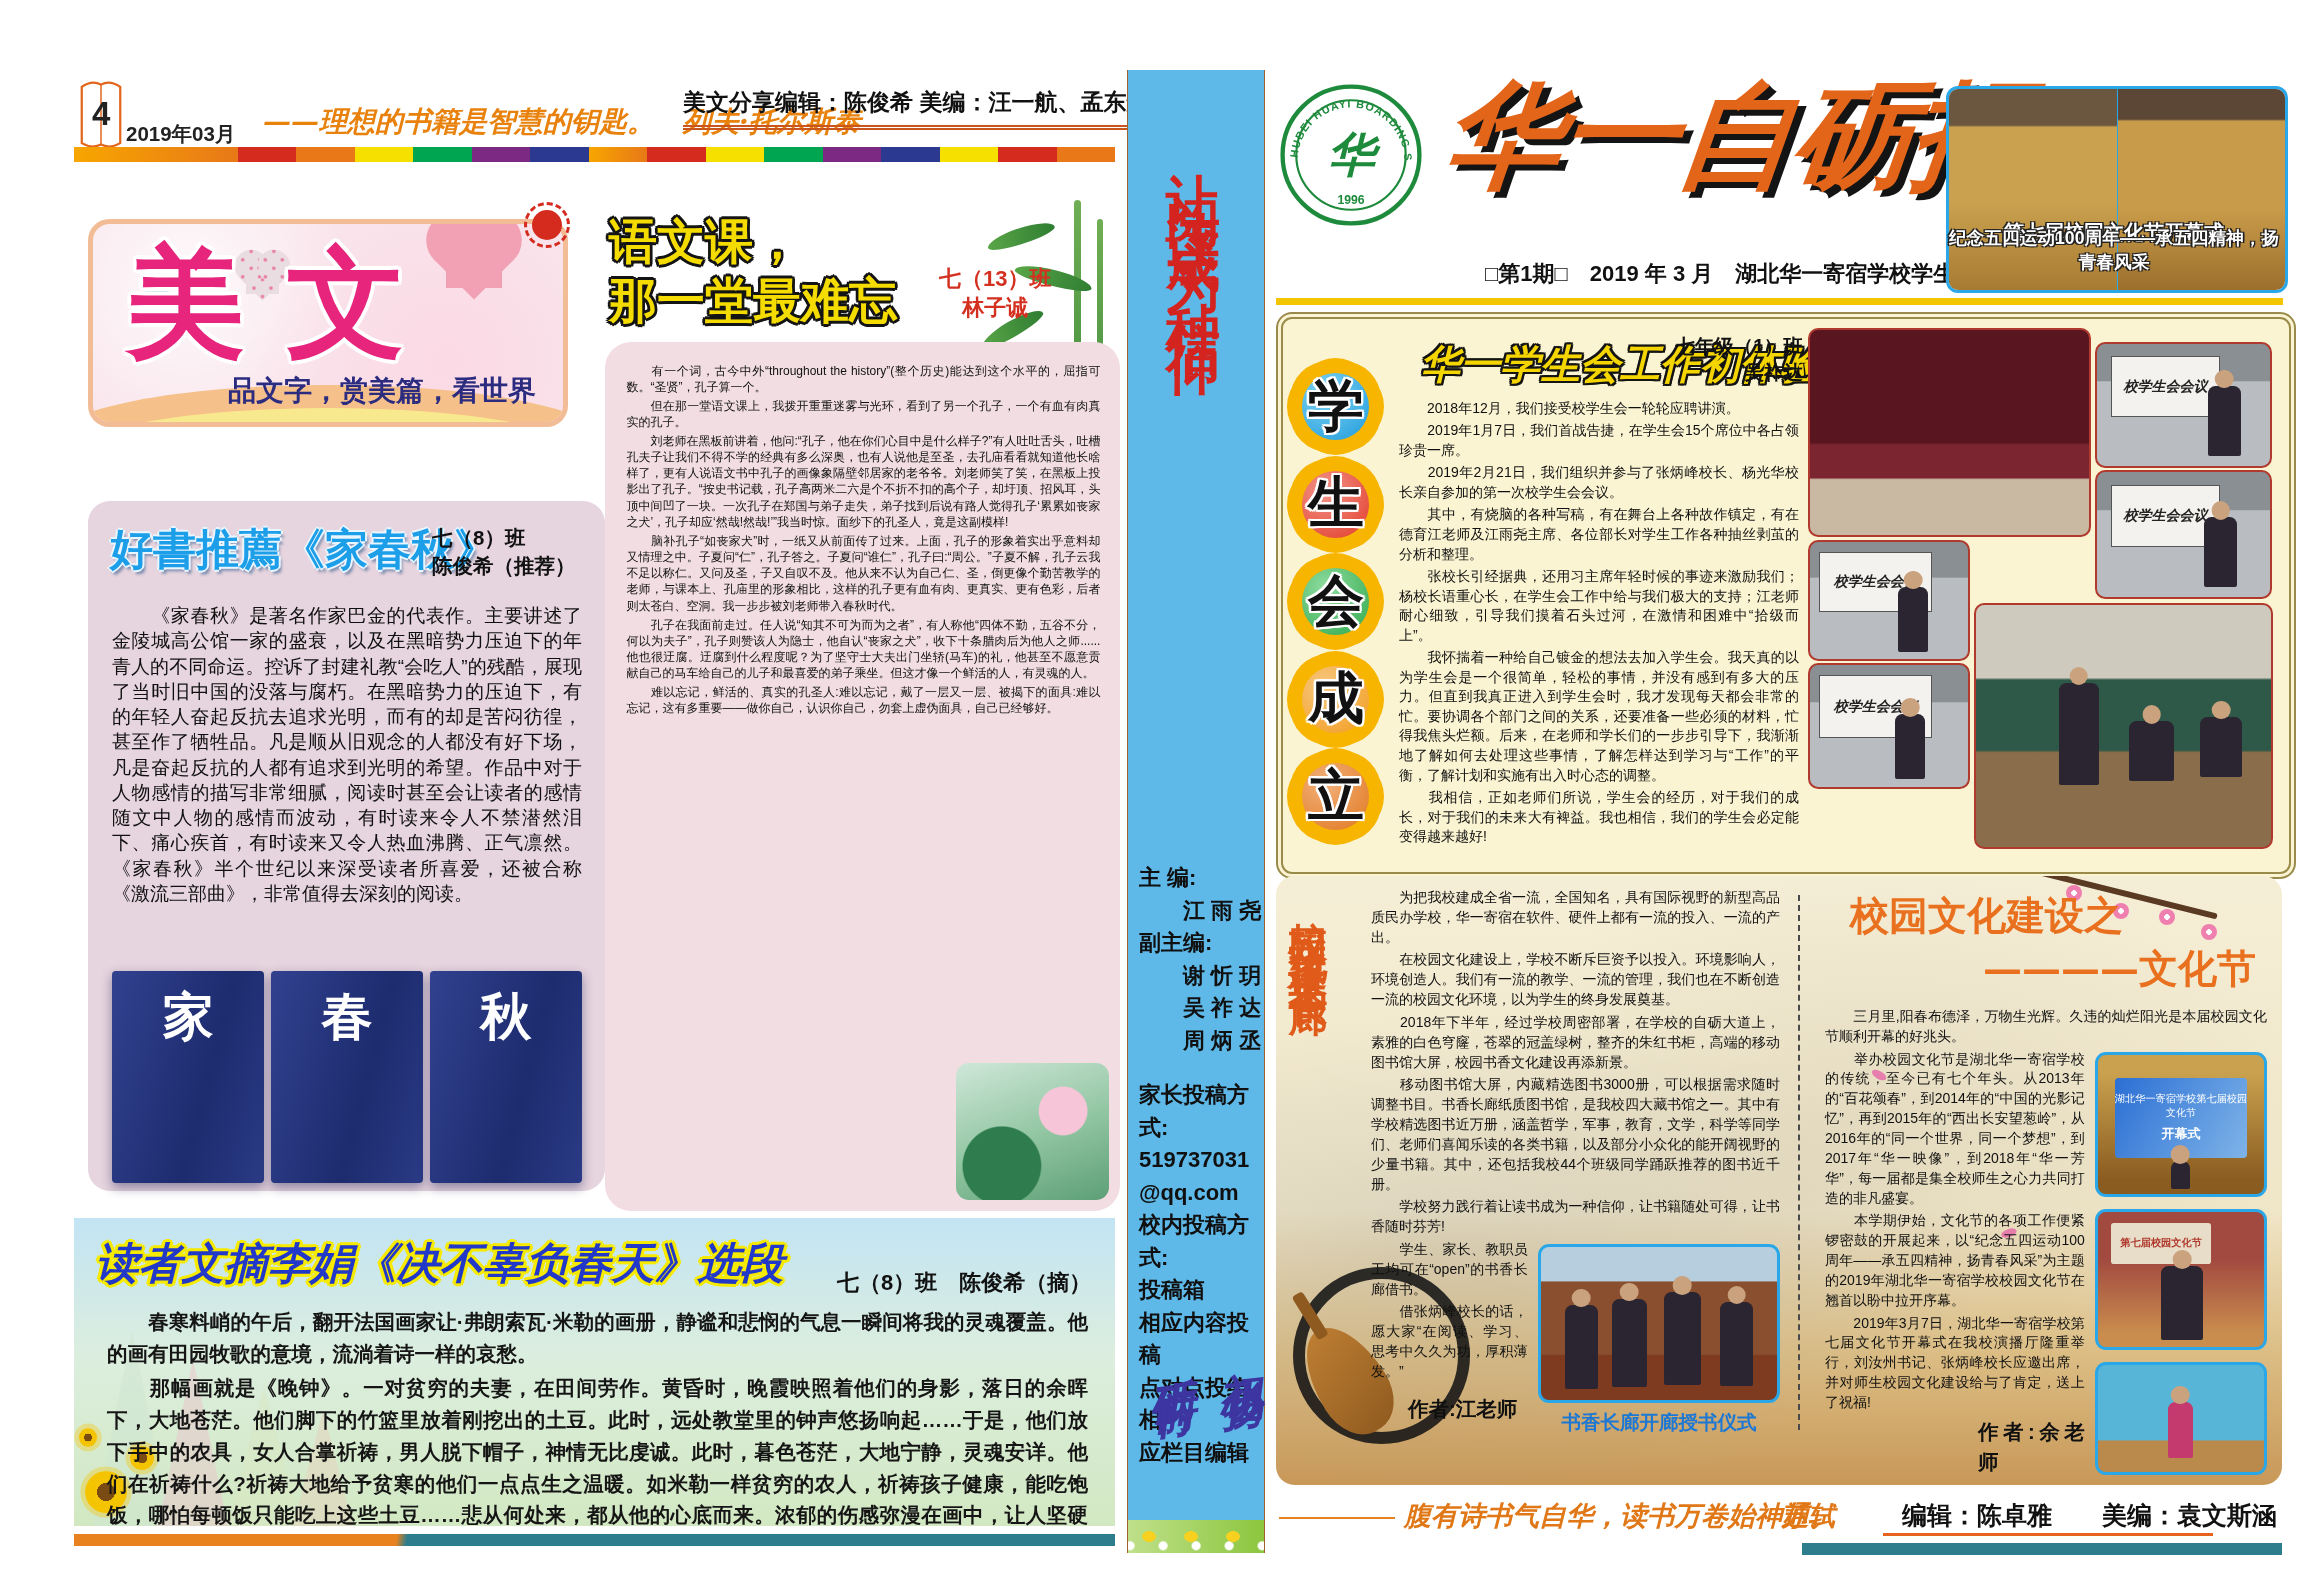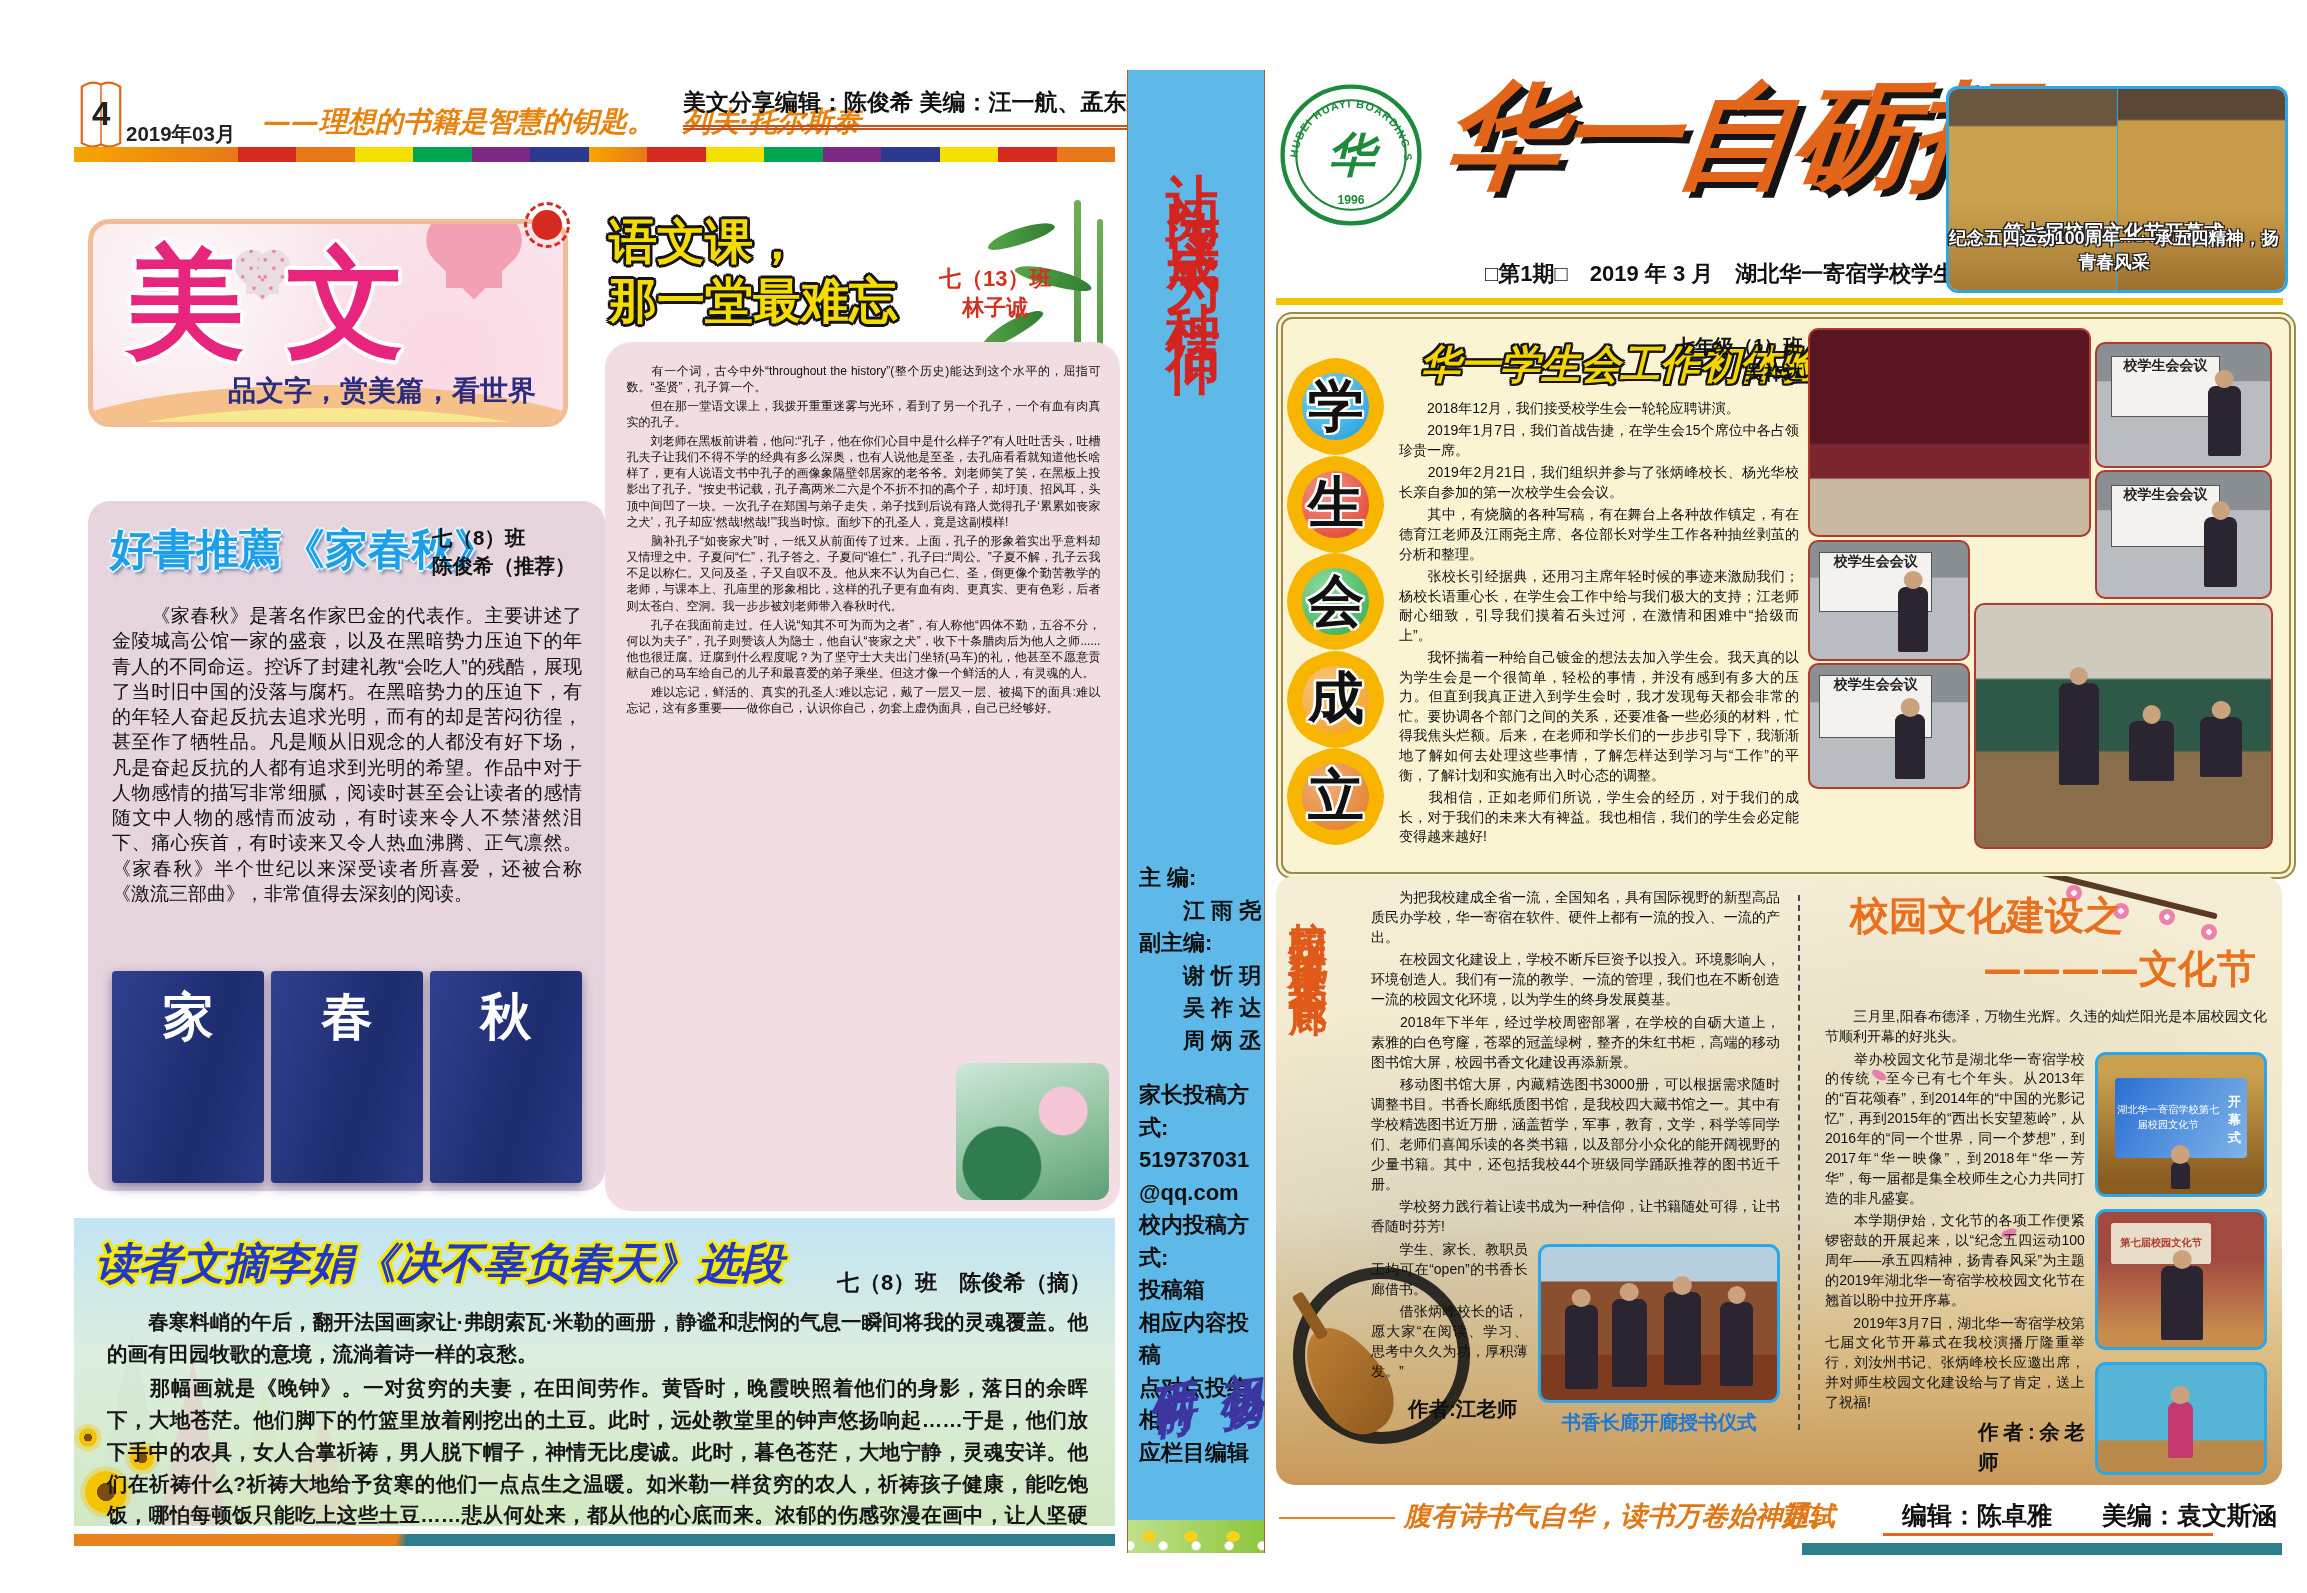--- a/index.html
+++ b/index.html
@@ -117,21 +117,21 @@
   .badge b{position:absolute;inset:0;display:flex;align-items:center;justify-content:center;
     font-size:56px;color:#111;font-weight:900;
     text-shadow:-2.3px 0 0 #fff,2.3px 0 0 #fff,0 -2.3px 0 #fff,0 2.3px 0 #fff,
      -1.9px -1.9px 0 #fff,1.9px 1.9px 0 #fff,-1.9px 1.9px 0 #fff,1.9px -1.9px 0 #fff;}
   .t-union{font-size:40px;font-weight:900;color:#f5d500;white-space:nowrap;font-style:italic;
     text-shadow:-2.3px 0 0 #141414,2.3px 0 0 #141414,0 -2.3px 0 #141414,0 2.3px 0 #141414,
       -1.9px -1.9px 0 #141414,1.9px 1.9px 0 #141414,-1.9px 1.9px 0 #141414,1.9px -1.9px 0 #141414;}
   .body-union{font-size:14px;line-height:1.4;color:#101010;}
   .photo{border:2.8px solid #b03a2e;border-radius:10.2px;overflow:hidden;position:absolute;}
   .ph-screen{position:absolute;background:#f4f2ee;border:1.9px solid #555;
-    display:flex;flex-direction:column;align-items:center;text-align:center;}
+    display:flex;flex-direction:column;align-items:center;justify-content:center;text-align:center;font-style:italic;}
   .ph-screen b{font-size:14px;color:#222;}
   .stageA{background:linear-gradient(180deg,#5a1620 0 55%,#7a2530 56% 72%,#c9b9a2 73% 100%);}
   .classB{background:linear-gradient(180deg,#8a8f94 0 30%,#b9bdc2 31% 100%);}
   .classF{background:linear-gradient(180deg,#cfcabe 0 30%,#2e5948 31% 60%,#8a6d4a 61% 100%);}
 
   
   .culture-box{border-radius:18.6px;overflow:hidden;background:
      radial-gradient(ellipse at 18% 62%,rgba(150,150,150,.25),transparent 45%),
      radial-gradient(ellipse at 60% 40%,rgba(170,160,140,.18),transparent 50%),
      linear-gradient(180deg,#f5eed6 0%,#f0e6c8 55%,#dcbe85 78%,#c89858 100%);}
@@ -142,22 +142,22 @@
   .corridor-photo{height:153px;border:3.7px solid #2aa7e8;border-radius:11px;
     background:linear-gradient(180deg,#b6cede 0 22%,#8a4f2e 23% 70%,#7e3b20 71% 100%);position:relative;}
   .cap-blue{font-size:19.5px;font-weight:bold;color:#1c78d4;text-align:center;margin-top:6.5px;white-space:nowrap;}
   .dashdiv{border-left:2.8px dashed #4a4a4a;}
   .t-fest{font-size:39px;font-weight:900;color:#e8701e;white-space:nowrap;
     font-family:"DejaVu Serif",serif;}
   .fest-rail{float:right;width:172px;margin:2.8px 0 2.8px 10.2px;display:flex;flex-direction:column;gap:12px;}
   .fest-photo{border:3.7px solid #2aa7e8;border-radius:11px;position:relative;overflow:hidden;}
   .fp1{height:139px;background:linear-gradient(180deg,#caa24f 0 12%,#8a5c20 90%);}
   .fp1 .scr{position:absolute;left:10%;top:16%;width:80%;height:58%;border-radius:3.7px;
-    background:linear-gradient(120deg,#2b6fd4,#7fb4e8);display:flex;flex-direction:row;
-    align-items:center;color:#fff;text-align:center;}
+    background:linear-gradient(120deg,#2b6fd4,#7fb4e8);display:flex;flex-direction:column;
+    align-items:center;justify-content:center;color:#fff;text-align:center;}
   .fp2{height:135px;background:linear-gradient(180deg,#a24a40 0 35%,#c98d4e 90%);}
   .fp3{height:107px;background:linear-gradient(180deg,#57b6d8 0 70%,#b98a4c 71% 100%);}
   .silhouette{position:absolute;background:#2a2530;border-radius:7.4px 7.4px 1.9px 1.9px;}
   .silhouette::before{content:"";position:absolute;left:50%;top:-16px;transform:translateX(-50%);
     width:18.6px;height:18.6px;border-radius:50%;background:#caa27e;}
   .ink-ring{border:12px solid rgba(20,20,20,.88);border-radius:50%;}
   .pipa{background:linear-gradient(160deg,#c08034,#8f5a1f);
     border-radius:50% 50% 46% 46%/62% 62% 38% 38%;}
   .pipa::before{content:"";position:absolute;left:44%;top:-42px;width:12px;height:51px;
     background:#8f5a1f;border-radius:3.7px;}

